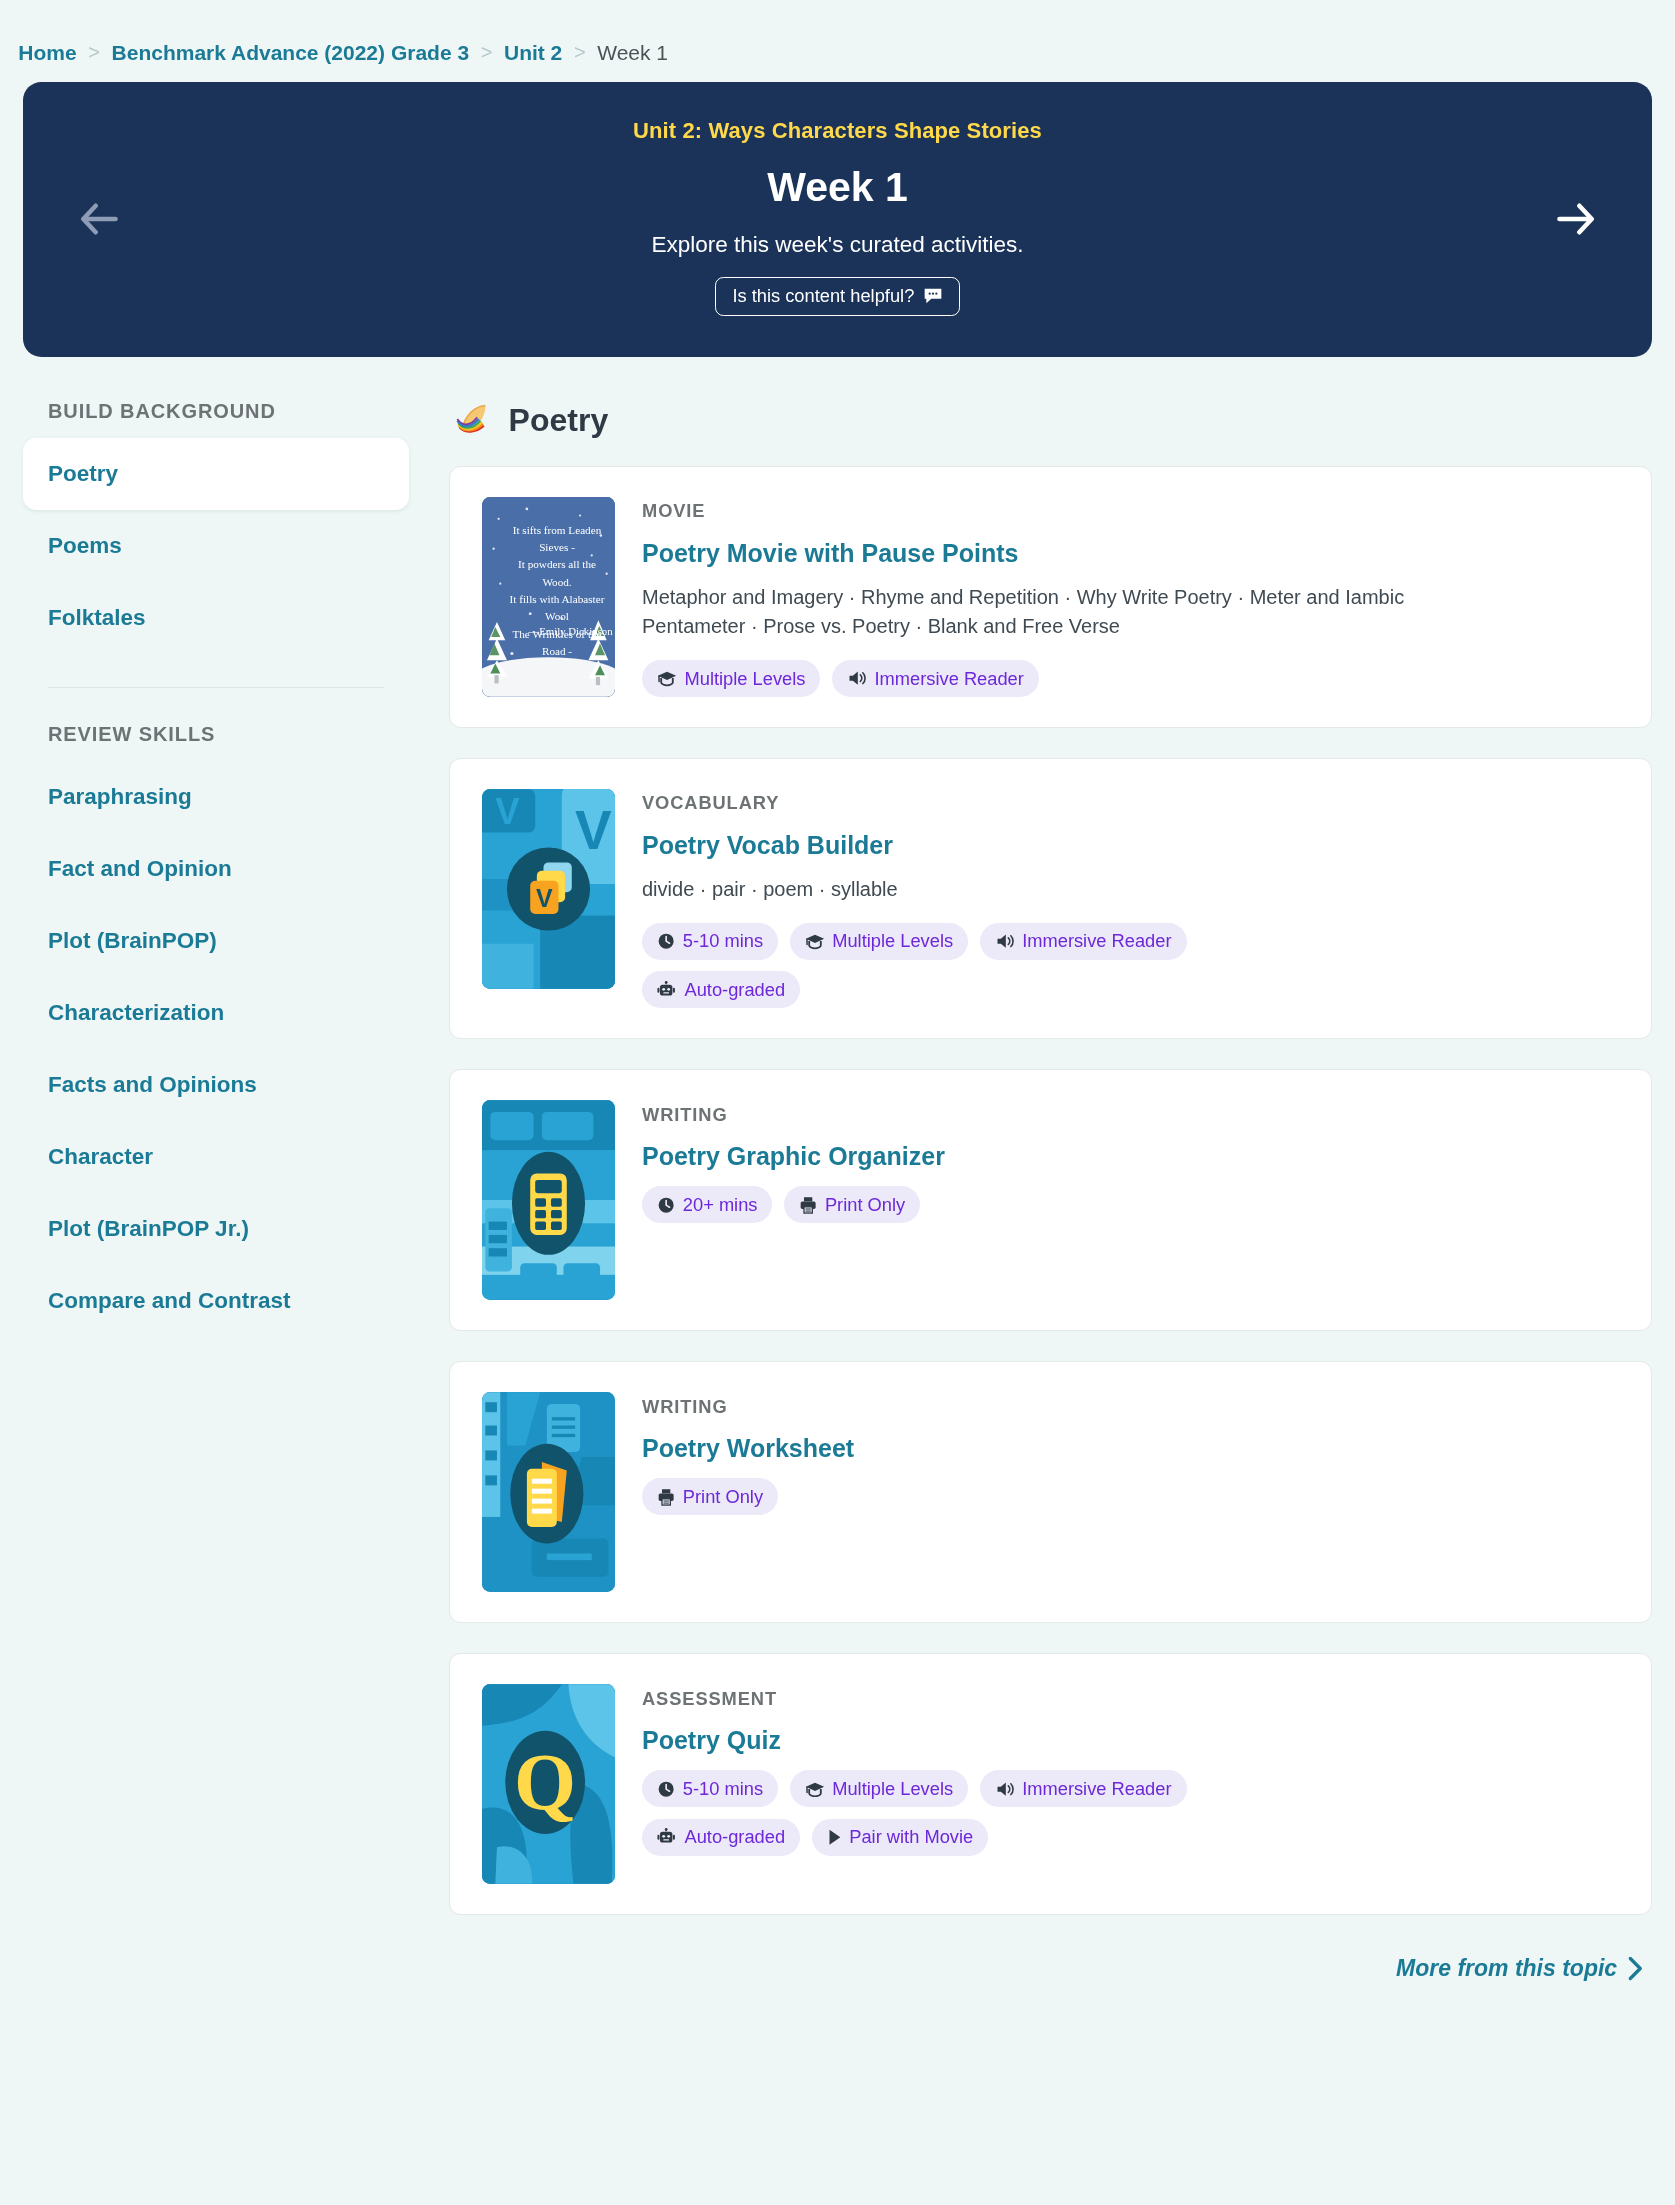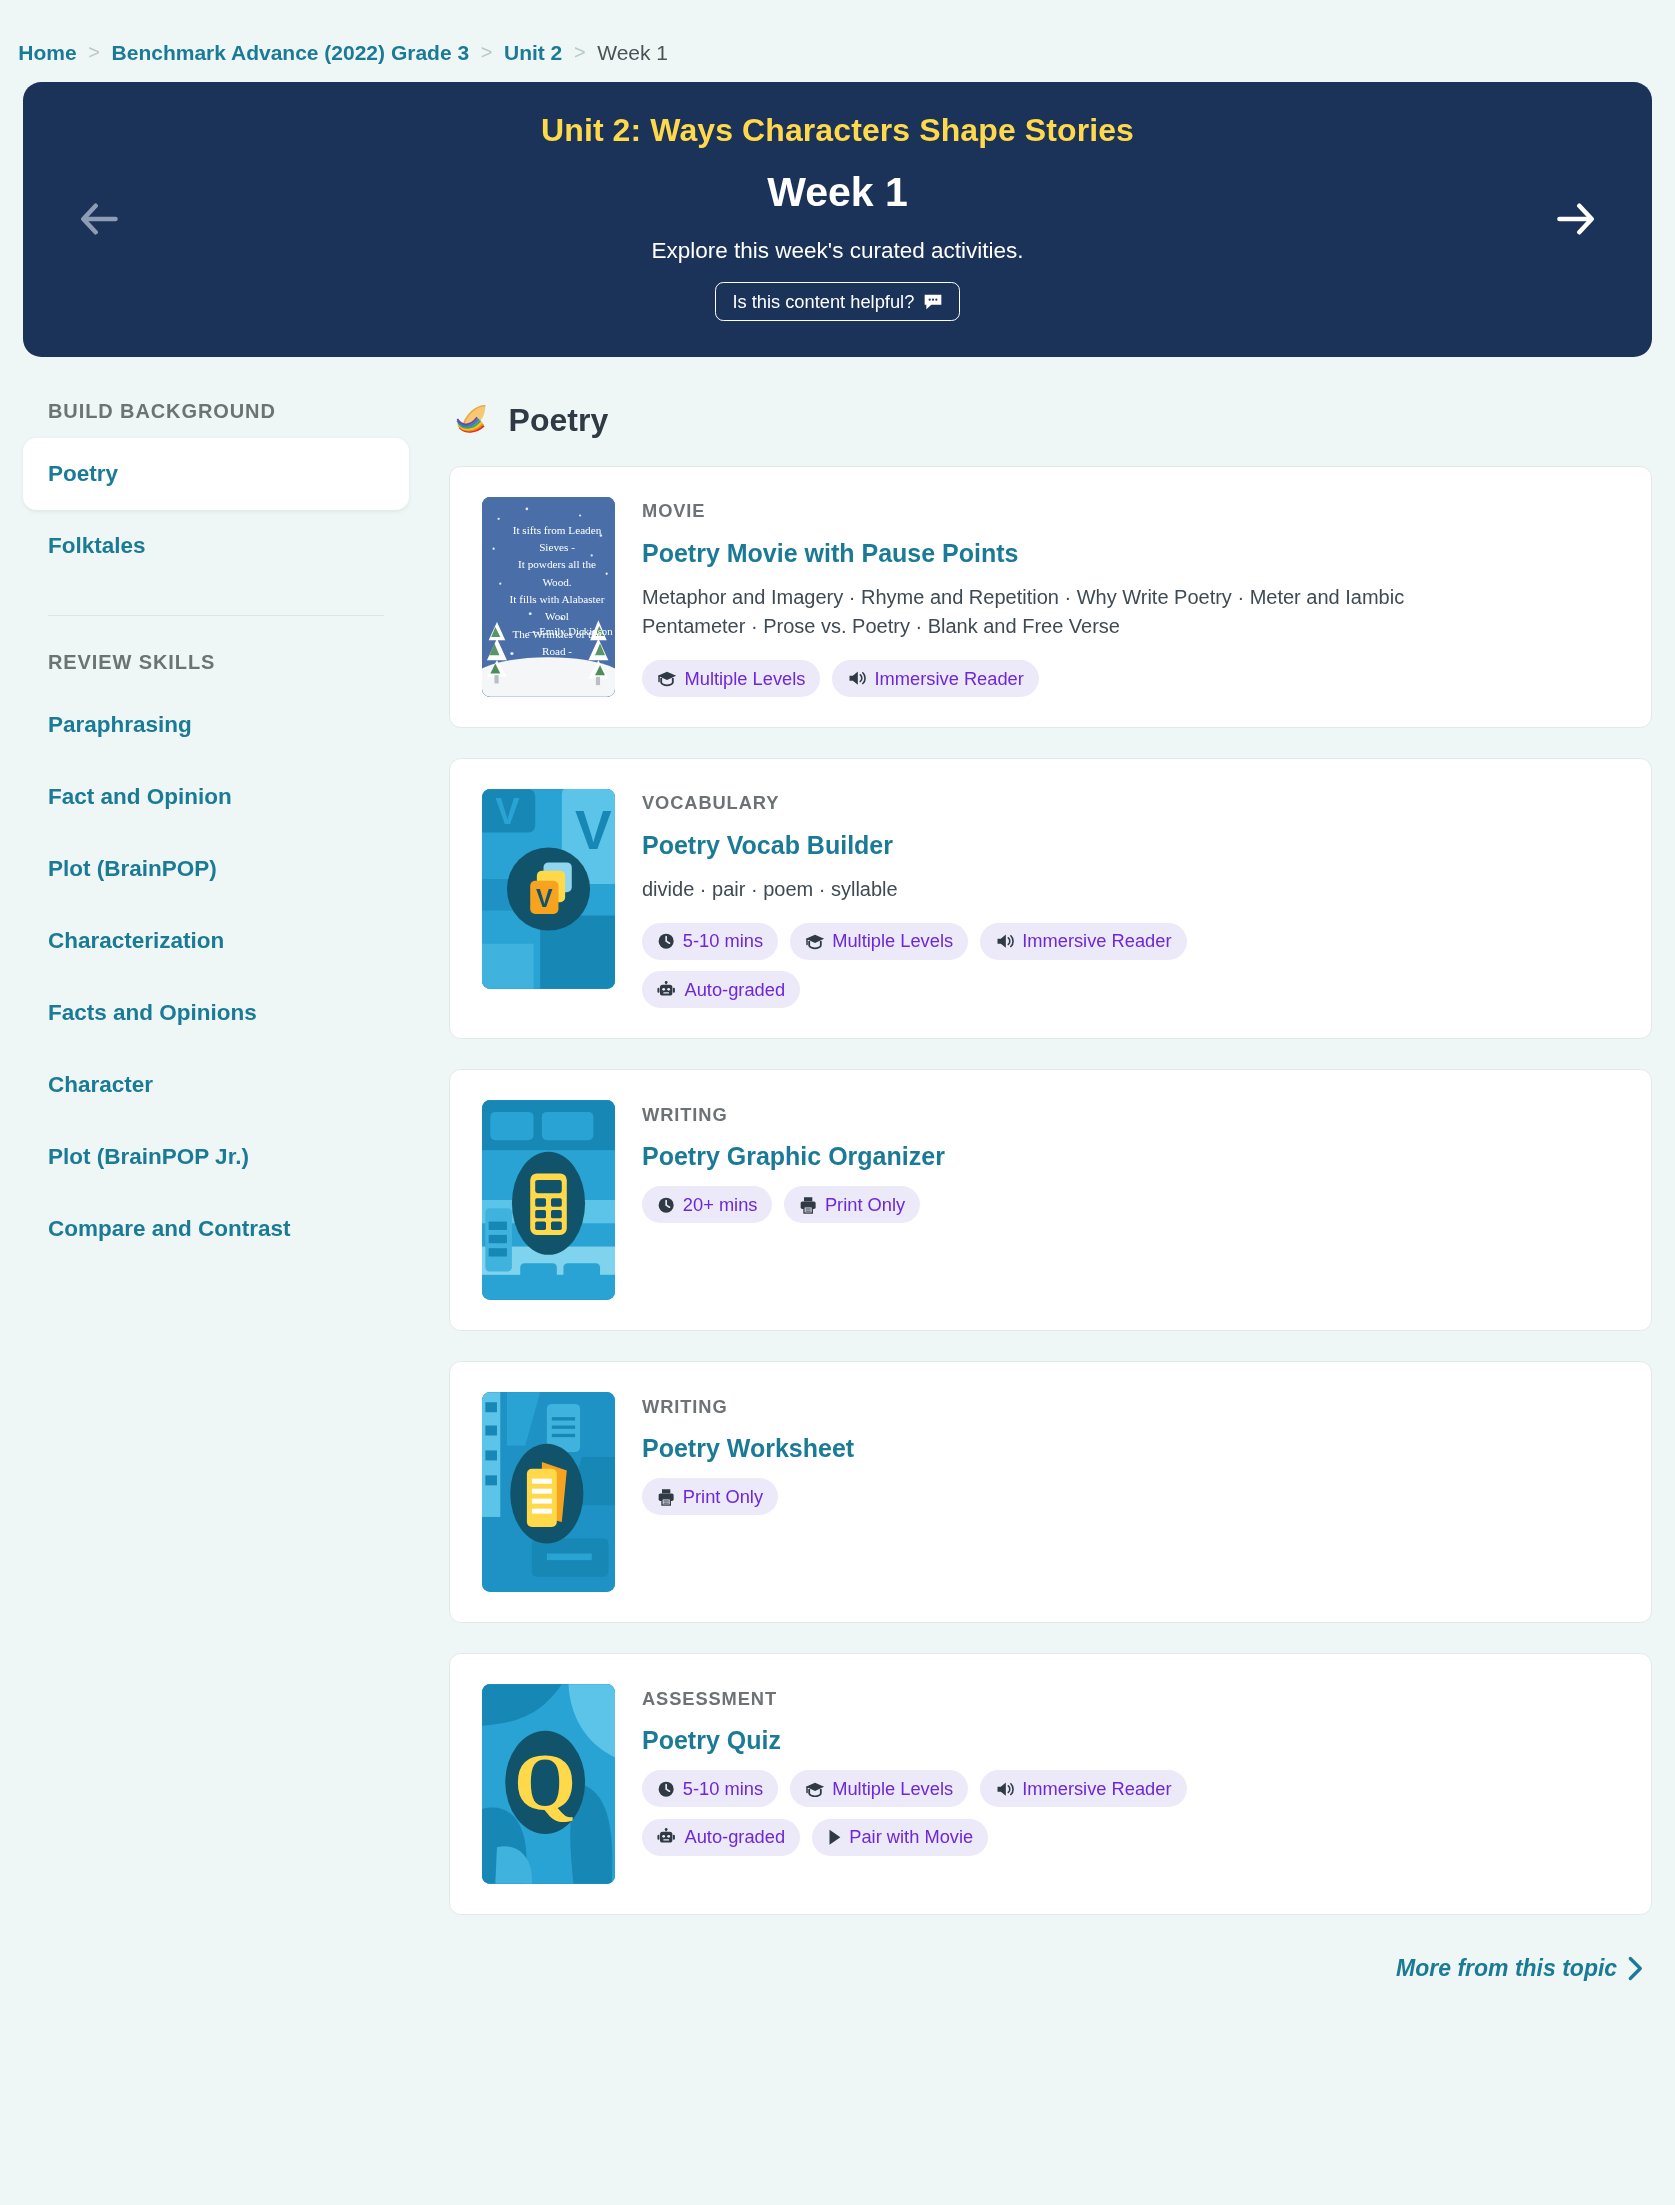--- a/index.html
+++ b/index.html
@@ -34,21 +34,21 @@
     padding: 28px 37px 33px 37px;
     position: relative;
     min-height: 275px;
     display: flex;
     flex-direction: column;
     align-items: center;
     justify-content: center;
   }
   .hero-unit {
     color: #ffd94a;
-    font-size: 32px;
+    font-size: 22px;
     font-weight: 700;
     letter-spacing: 0.1px;
     margin-bottom: 20px;
     text-align: center;
   }
   .hero-week {
     color: #ffffff;
     font-size: 41px;
     font-weight: 700;
     margin-bottom: 21.6px;
@@ -277,20 +277,21 @@
       <path d="M27 3 L42 19 L27 35" fill="none" stroke="#ffffff" stroke-width="5.5" stroke-linecap="round" stroke-linejoin="round"></path>
       <path d="M3 19 H41" fill="none" stroke="#ffffff" stroke-width="5.5" stroke-linecap="round"></path>
     </svg>
   </button>
 </section>
 
 <div class="columns">
   <aside class="sidebar" id="sidebar">
       <div class="side-head">BUILD BACKGROUND</div>
       <a class="side-item active">Poetry</a>
+      <a class="side-item">Poems</a>
       <a class="side-item">Folktales</a>
       <div class="side-divider"></div>
       <div class="side-head">REVIEW SKILLS</div>
       <a class="side-item">Paraphrasing</a>
       <a class="side-item">Fact and Opinion</a>
       <a class="side-item">Plot (BrainPOP)</a>
       <a class="side-item">Characterization</a>
       <a class="side-item">Facts and Opinions</a>
       <a class="side-item">Character</a>
       <a class="side-item">Plot (BrainPOP Jr.)</a>

